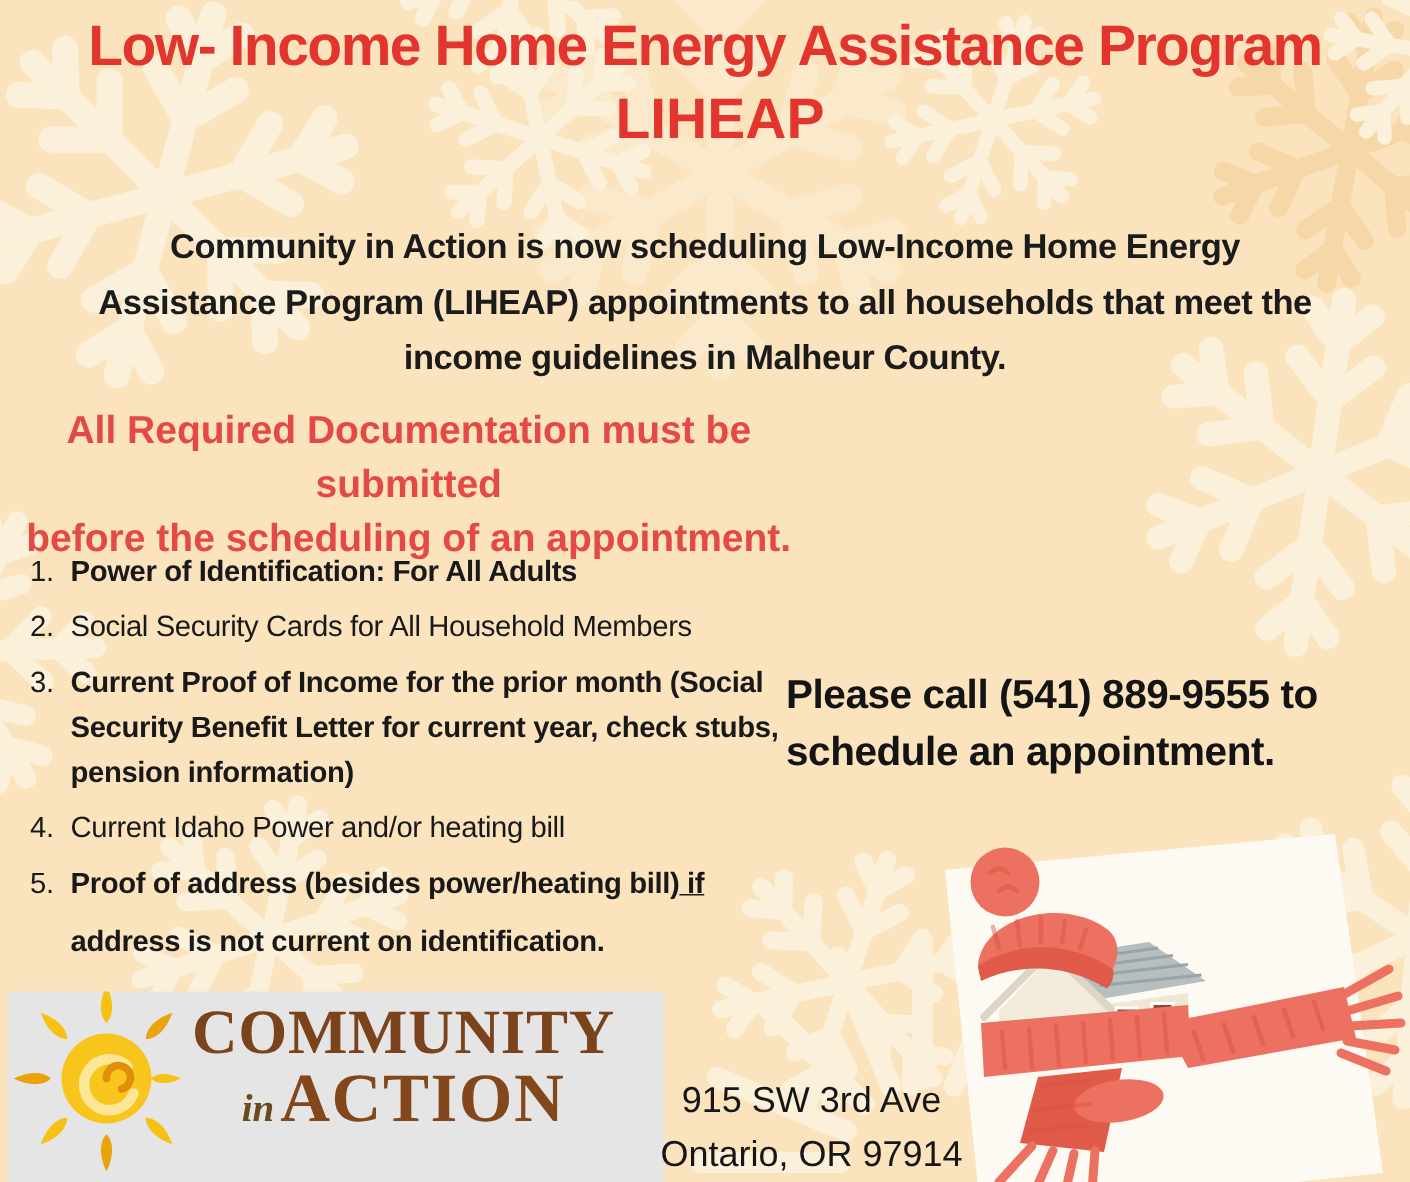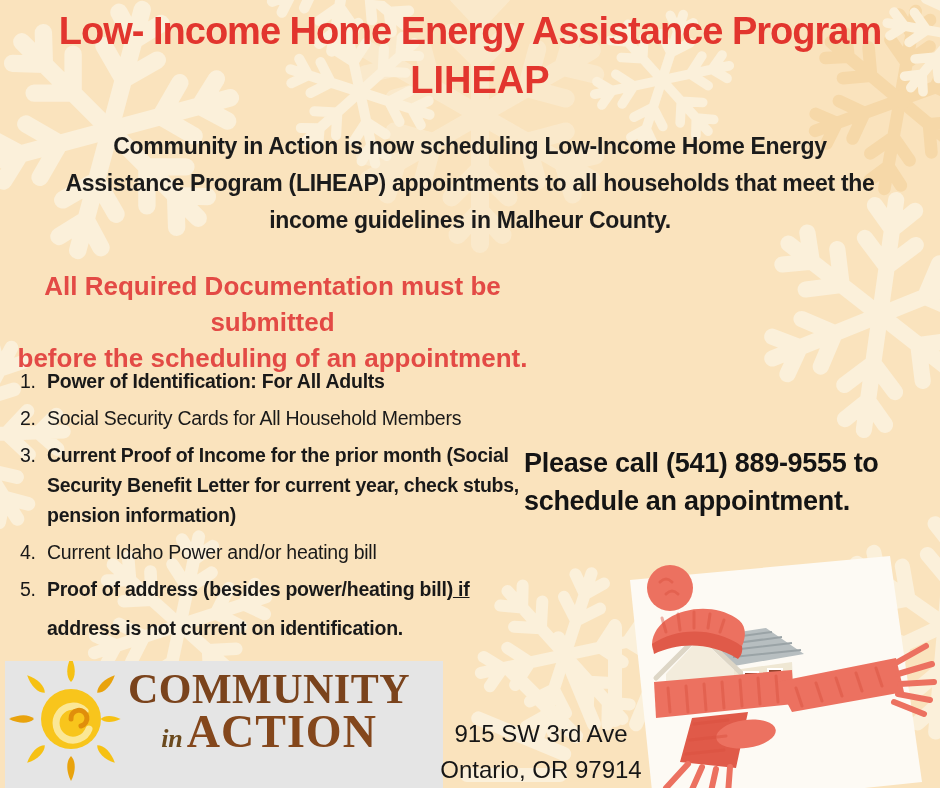--- a/index.html
+++ b/index.html
@@ -11,21 +11,21 @@
   .bg-svg { position:absolute; left:0; top:0; width:940px; height:788px; }
   .flake { stroke:var(--snowflake,#fbf0da); }
   .flake-faint { stroke:var(--snowflake,#fbf0da); opacity:.5; }
   .flake-dark { stroke:var(--snowflake-dark,#f6d8a8); }
 
   .title { position:absolute; top:12px; left:0; width:940px; text-align:center;
     color:var(--title-red,#e2352e); font-weight:bold; line-height:1.0; }
   .title .t1 { font-size:38px; letter-spacing:-1px; }
   .title .t2 { font-size:38px; margin-top:11px; letter-spacing:0px;margin-left:20px; }
 
-  .intro { position:absolute; top:128px; left:8px; width:924px; margin:0;
+  .intro { position:absolute; top:146px; left:8px; width:924px; margin:0;
     text-align:center; font-size:23px; font-weight:bold; letter-spacing:-0.3px;
     color:var(--text-dark,#1b1b1b); line-height:37px; white-space:pre-line; }
 
   .notice { position:absolute; top:268px; left:0px; width:545px; margin:0;
     text-align:center; font-size:26px; font-weight:bold;
     color:var(--notice-red,#e34a45); line-height:36px; white-space:pre-line; }
 
   .reqs { position:absolute; top:366px; left:20px; width:540px; margin:0; padding:0;
     list-style:none; color:#191919; font-size:19.5px; letter-spacing:-0.25px;
     line-height:30px; }

